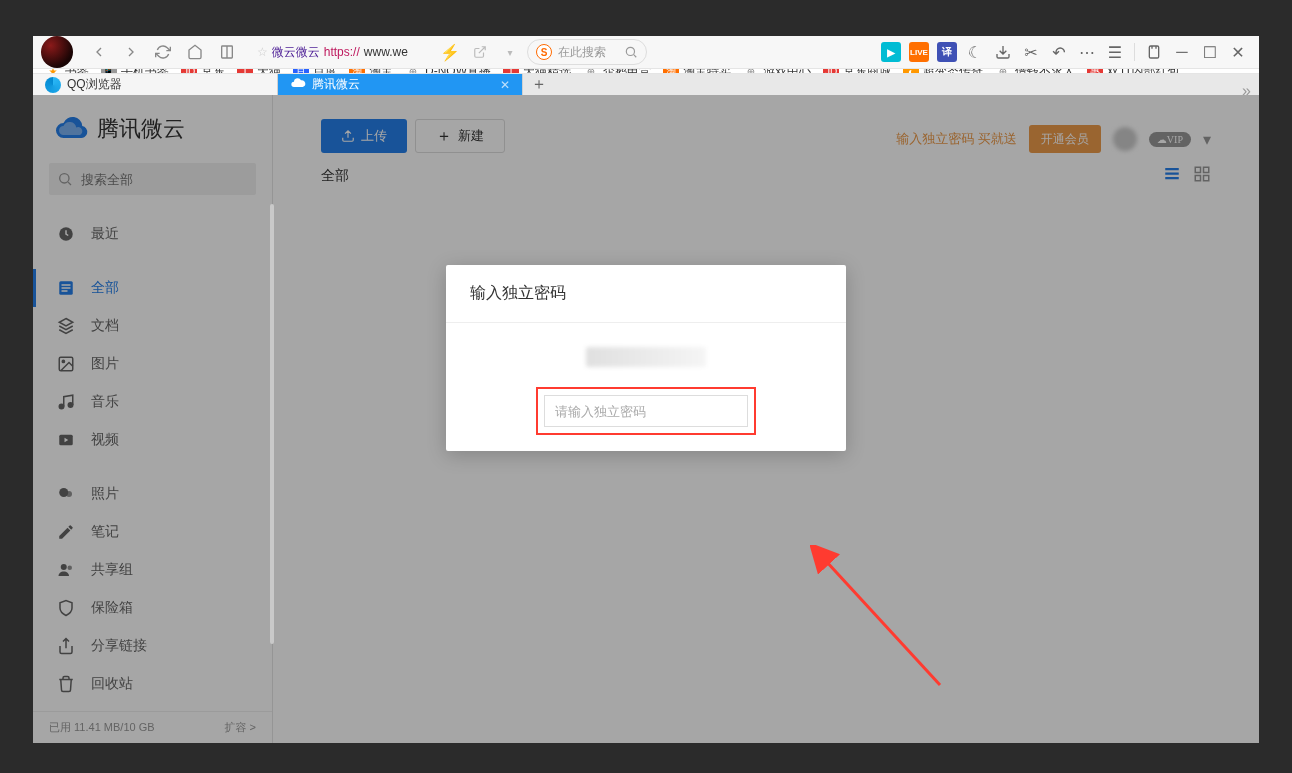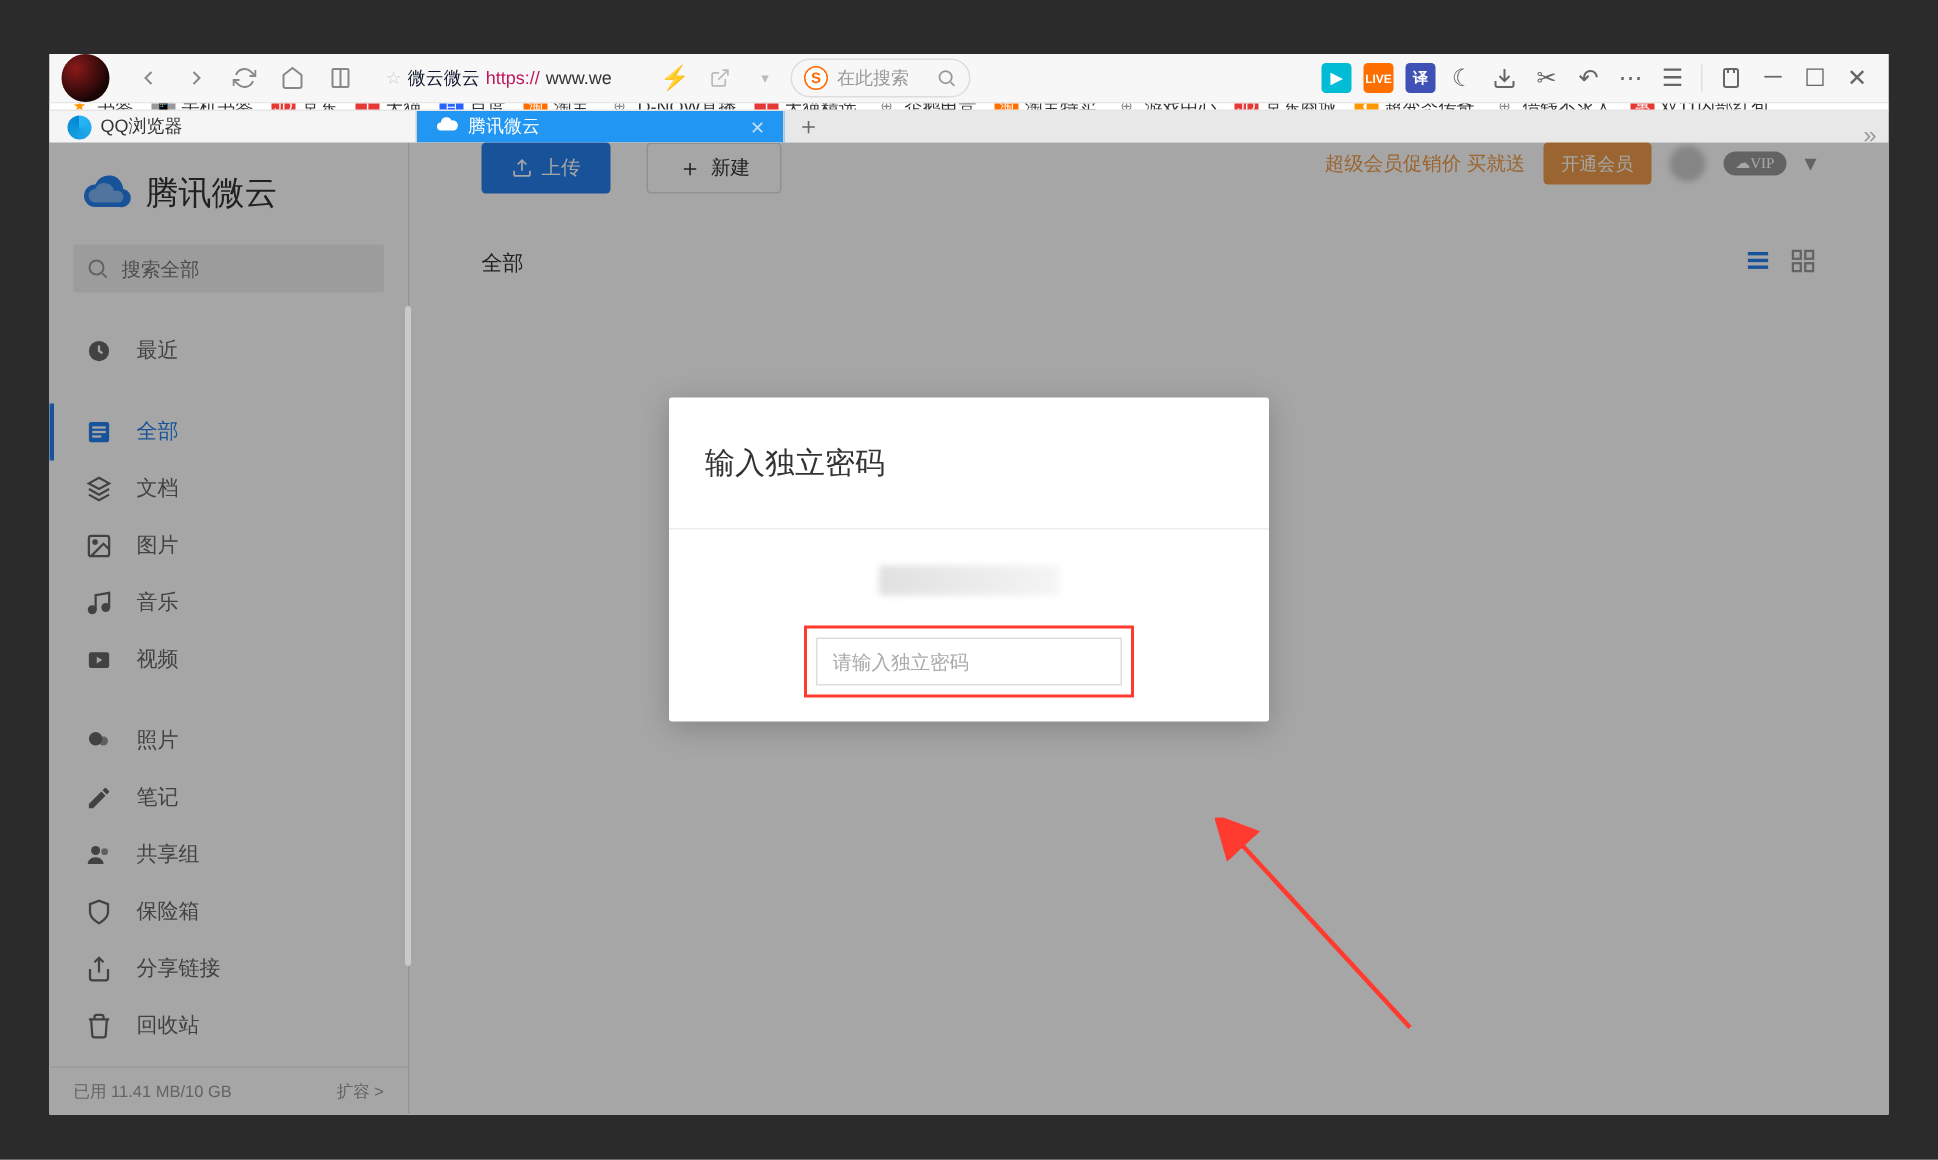--- a/index.html
+++ b/index.html
@@ -4,21 +4,21 @@
 <style>
 * { margin: 0; padding: 0; box-sizing: border-box; font-family: -apple-system, "Microsoft YaHei", sans-serif; }
 body { background: #2b2b2b; width: 1292px; height: 773px; overflow: hidden; position: relative; }
 .browser-window { position: absolute; left: 33px; top: 36px; width: 1226px; height: 707px; background: #fff; display: flex; flex-direction: column; }
 .browser-toolbar { height: 40px; background: #f7f7f7; display: flex; align-items: center; padding: 0 8px; gap: 4px; border-bottom: 1px solid #e5e5e5; }
 .profile-circle { width: 32px; height: 32px; border-radius: 50%; background: radial-gradient(circle at 30% 30%, #8b1a1a, #1a0505 70%); margin-right: 8px; }
 .nav-btn { width: 28px; height: 28px; display: flex; align-items: center; justify-content: center; color: #888; cursor: pointer; }
 .nav-btn svg { width: 16px; height: 16px; }
 .url-bar { flex: 0 0 180px; height: 28px; display: flex; align-items: center; padding: 0 8px; margin: 0 4px; gap: 4px; font-size: 12px; }
 .url-star { color: #ccc; }
-.url-text { color: #0f172a; }
+.url-text { color: #4c1d95; }
 .url-https { color: #be185d; }
 .url-domain { color: #333; }
 .toolbar-icon { width: 26px; height: 26px; display: flex; align-items: center; justify-content: center; cursor: pointer; }
 .search-box { flex: 0 0 120px; height: 26px; border: 1px solid #ddd; border-radius: 13px; display: flex; align-items: center; padding: 0 8px; font-size: 12px; color: #999; }
 .search-box .sogou-icon { width:16px; height:16px; background:#fff; border:1.5px solid #ff6a00; border-radius:50%; color:#ff6a00; font-size:10px; font-weight:bold; display:flex; align-items:center; justify-content:center; margin-right:6px;}
 .toolbar-right { margin-left: auto; display: flex; align-items: center; gap: 2px; }
 .toolbar-right .toolbar-icon { color: #666; font-size: 16px; }
 .sq-icon { width: 20px; height: 20px; border-radius: 3px; display: flex; align-items: center; justify-content: center; font-size: 10px; color: #fff; font-weight: bold; }
 .bookmarks-bar { height: 30px; background: #fff; border-bottom: 1px solid #e5e5e5; display: flex; align-items: center; padding: 0 8px; gap: 4px; font-size: 12px; overflow: hidden; }
 .bookmark { display: flex; align-items: center; gap: 4px; padding: 0 4px; color: #333; cursor: pointer; white-space: nowrap; }
@@ -38,36 +38,36 @@
 .search-wrap { position: relative; }
 .search-wrap svg { position: absolute; left: 8px; top: 8px; width: 16px; height: 16px; color: #999; }
 .nav-section { padding: 8px 0; }
 .nav-item { display: flex; align-items: center; padding: 10px 24px; gap: 16px; font-size: 14px; color: #666; cursor: pointer; position: relative; }
 .nav-item.active { color: #2680eb; }
 .nav-item.active::before { content: ''; position: absolute; left: 0; top: 0; bottom: 0; width: 3px; background: #2680eb; }
 .nav-item svg, .nav-item .nav-icon { width: 18px; height: 18px; flex-shrink: 0; }
 .storage-bar { margin-top: auto; padding: 8px 16px; border-top: 1px solid #eee; font-size: 11px; color: #999; display: flex; align-items: center; gap: 8px; }
 .storage-expand { margin-left: auto; cursor: pointer; }
 .main-area { flex: 1; background: #fff; position: relative; }
-.main-header { height: 58px; display: flex; align-items: flex-start; padding: 0 48px; gap: 24px; }
+.main-header { height: 58px; display: flex; align-items: flex-end; padding: 0 48px; gap: 8px; }
 .btn-upload { background: #2680eb; color: #fff; border: none; height: 34px; padding: 0 20px; border-radius: 3px; font-size: 13px; cursor: pointer; display: flex; align-items: center; gap: 6px; }
 .btn-new { background: #fff; color: #333; border: 1px solid #ddd; height: 34px; padding: 0 20px; border-radius: 3px; font-size: 13px; cursor: pointer; display: flex; align-items: center; gap: 6px; }
 .header-right { margin-left: auto; display: flex; align-items: center; gap: 12px; }
 .promo-text { color: #ed9b4a; font-size: 13px; }
 .btn-vip { background: #ed9b4a; color: #fff; border: none; height: 28px; padding: 0 12px; border-radius: 3px; font-size: 12px; cursor: pointer; }
 .vip-badge { background: #999; color: #fff; font-size: 10px; padding: 2px 8px; border-radius: 10px; font-family: Liberation Serif, serif; }
 .caret-down { color: #999; cursor: pointer; }
 .breadcrumb-bar { padding: 12px 48px; display: flex; align-items: center; font-size: 14px; color: #333; font-weight: 500; }
 .view-toggles { margin-left: auto; display: flex; gap: 12px; }
 .view-toggle { cursor: pointer; color: #999; }
 .view-toggle.active { color: #2680eb; }
 .overlay { position: absolute; inset: 0; background: rgba(0,0,0,0.35); display: flex; align-items: flex-start; justify-content: center; padding-top: 170px; }
 .overlay-sidebar-scroll { position:absolute; left:237px; top:109px; width:4px; height:440px; background:#c9c9c9; border-radius:2px;}
 .modal { width: 400px; background: #fff; border-radius: 2px; box-shadow: 0 4px 20px rgba(0,0,0,0.2); }
-.modal-header { padding: 30px 24px; font-size: 20px; color: #333; border-bottom: 1px solid #eee; }
+.modal-header { padding: 18px 24px; font-size: 16px; color: #333; border-bottom: 1px solid #eee; }
 .modal-body { padding: 24px 24px 16px; display: flex; flex-direction: column; align-items: center; }
 .modal-user { width: 120px; height: 20px; background: linear-gradient(90deg, #e0e0e0, #f5f5f5); border-radius: 2px; filter: blur(2px); margin-bottom: 20px; }
 .modal-input-wrap { border: 2px solid #ff3b30; padding: 6px; width: 220px; }
 .modal-input { width: 100%; height: 32px; border: 1px solid #ddd; padding: 0 10px; font-size: 13px; color: #333; }
 .modal-input::placeholder { color: #aaa; }
 .modal-footer { padding: 16px 24px 24px; display: flex; align-items: center; justify-content: flex-end; gap: 24px; }
 .modal-link { color: #666; font-size: 13px; cursor: pointer; }
 .modal-confirm { background: #2680eb; color: #fff; border: none; height: 34px; width: 88px; border-radius: 2px; font-size: 14px; cursor: pointer; }
 .arrow-annotation { position: absolute; pointer-events: none; }
 .avatar-blur { width:24px; height:24px; border-radius:50%; background:#ccc; filter:blur(2px);}
@@ -358,21 +358,21 @@
           <svg width="14" height="14" viewBox="0 0 24 24" fill="none" stroke="currentColor" stroke-width="2">
               <path d="M21 15v4a2 2 0 01-2 2H5a2 2 0 01-2-2v-4M17 8l-5-5-5 5M12 3v12"></path>
             </svg>
           <span>上传</span>
         </button>
         <button class="btn-new">
           <span style="font-size:16px">＋</span>
           <span>新建</span>
         </button>
         <div class="header-right">
-          <span class="promo-text">超级会员促销价 买就送</span>
+          <span class="promo-text">输入独立密码 买就送</span>
           <button class="btn-vip">开通会员</button>
           <div class="avatar-blur"></div>
           <span class="vip-badge">☁VIP</span>
           <span class="caret-down">▾</span>
         </div>
       </div>
       <div class="breadcrumb-bar">
         <span>全部</span>
         <div class="view-toggles">
           <span class="view-toggle active"><svg width="18" height="18" viewBox="0 0 24 24" fill="currentColor">

